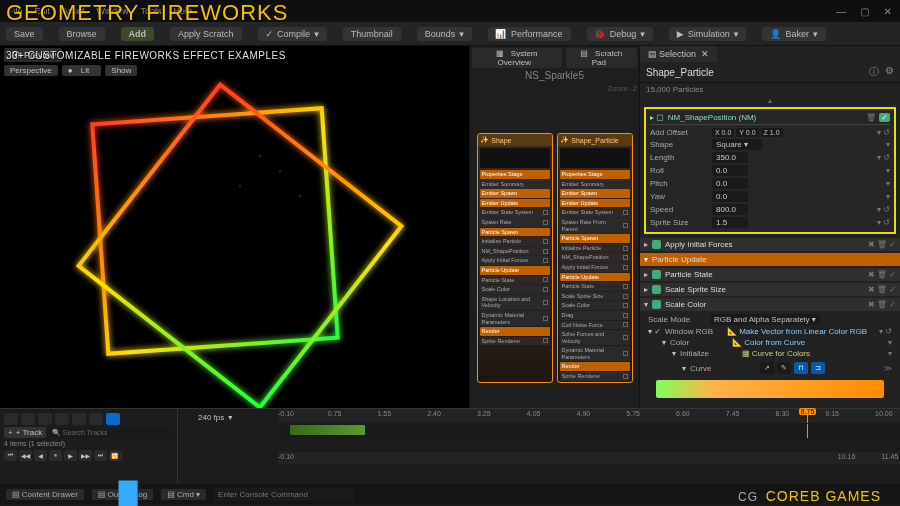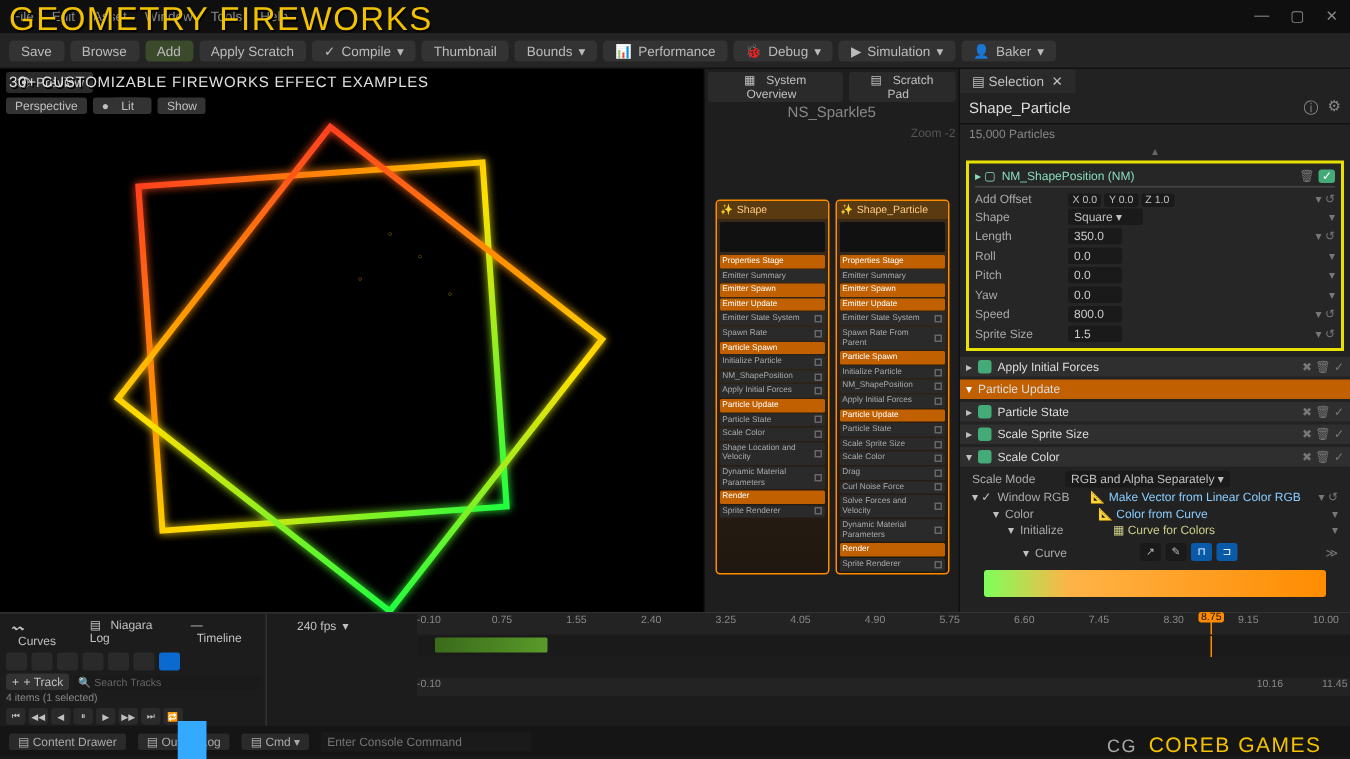--- a/index.html
+++ b/index.html
@@ -1,22 +1,22 @@
 <!DOCTYPE html>
 <html><head>
 <meta charset="utf-8">
 <style>
 * { margin: 0; padding: 0; box-sizing: border-box; font-family: "Segoe UI", Arial, sans-serif; }
 body { background: #1a1a1a; color: #c0c0c0; font-size: 10px; width: 900px; height: 506px; overflow: hidden; position: relative; }
 .titlebar { height: 22px; background: #0f0f0f; display: flex; align-items: center; padding: 0 8px; justify-content: space-between; }
 .titlebar .menus { display: flex; gap: 12px; font-size: 9px; color: #888; }
 .titlebar .winbtns { display: flex; gap: 14px; color: #888; font-size: 10px; }
-.toolbar { height: 24px; background: #242424; display: flex; align-items: center; gap: 4px; padding: 0 6px; border-bottom: 1px solid #111; }
+.toolbar { height: 24px; background: #242424; display: flex; align-items: center; gap: 16px; padding: 0 6px; border-bottom: 1px solid #111; }
 .tbtn { background: #333; border-radius: 3px; padding: 2px 8px; font-size: 9px; color: #bbb; display: flex; align-items: center; gap: 4px; }
-.tbtn.green { background: #3a4a2a; }
+.tbtn.green { background: #3a4a2a; font-weight: bold; }
 .overlay-title { position: absolute; top: 0; left: 6px; z-index: 50; pointer-events: none; }
 .overlay-title .t1 { font-family: Impact, "Arial Black", sans-serif; font-size: 22px; letter-spacing: 1px; color: #f2c200; text-shadow: 1px 1px 0 #000; }
 .overlay-title .t2 { font-family: Impact, "Arial Black", sans-serif; font-size: 10px; letter-spacing: 0.5px; color: #e0e0e0; text-shadow: 1px 1px 0 #000; margin-top: 24px; }
 .overlay-bottom { position: absolute; bottom: 2px; right: 19px; z-index: 50; font-family: Impact, "Arial Black", sans-serif; letter-spacing: 1px; }
 .overlay-bottom .cg { color: #aaa; font-size: 12px; margin-right: 4px; }
 .overlay-bottom .cb { color: #f2c200; font-size: 14px; }
 .main { display: flex; height: 362px; }
 .preview { width: 470px; background: #000; position: relative; border-right: 1px solid #111; }
 .preview-top { position: absolute; top: 0; left: 0; right: 0; height: 38px; padding: 2px 4px; }
 .preview-tab { font-size: 9px; color: #ccc; padding: 2px 6px; background: #2a2a2a; display: inline-block; border-radius: 2px; }
@@ -452,25 +452,20 @@
       </div>
       <div class="gradient-bar"></div>
 
     </div>
 
   </div>
 </div>
 
 <div class="timeline">
   <div class="tl-left">
-    <div class="tl-tabs">
-      <span>〰 <span>Curves</span></span>
-      <span>▤ <span>Niagara Log</span></span>
-      <span>— <span>Timeline</span></span>
-    </div>
     <div class="tl-ctrls">
       <span class="b"></span>
       <span class="b"></span>
       <span class="b"></span>
       <span class="b"></span>
       <span class="b"></span>
       <span class="b"></span>
       <span class="b blue"></span>
     </div>
     <div class="tl-ctrls">

